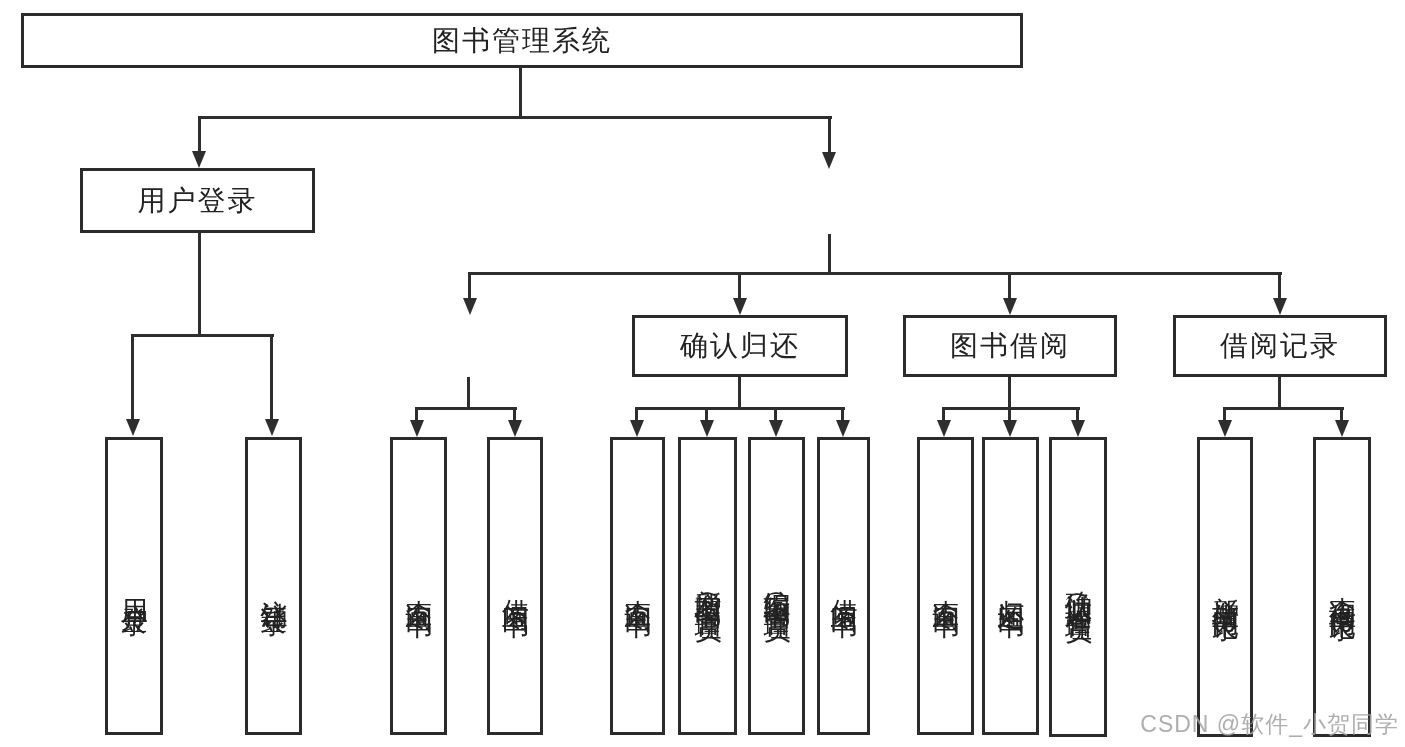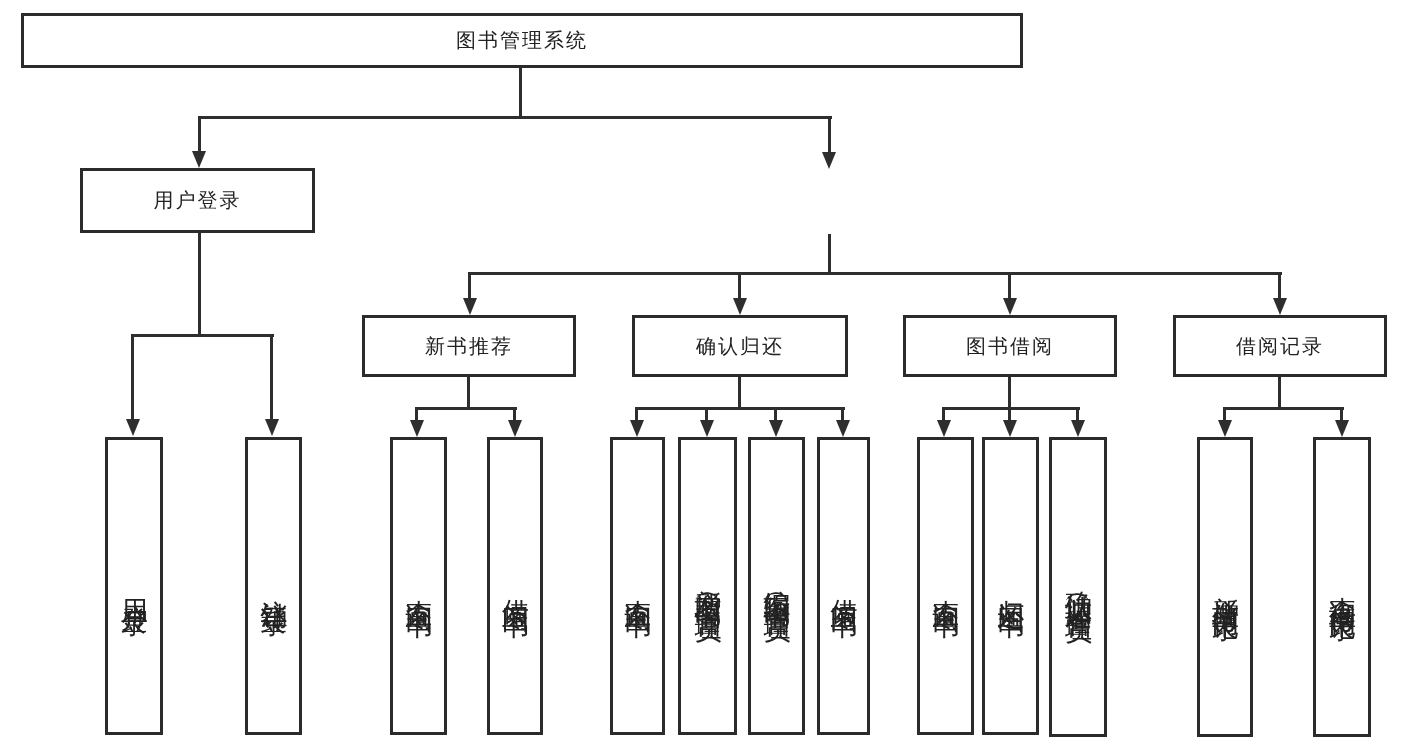--- a/index.html
+++ b/index.html
@@ -11,21 +11,21 @@
     overflow:hidden;
   }
   .box{
     position:absolute;
     box-sizing:border-box;
     border:3px solid #2b2b2b;
     background:#ffffff;
     display:flex;align-items:center;justify-content:center;
     color:#222222;
   }
-  .h-label{font-size:20px;letter-spacing:2px;white-space:nowrap;text-align:center;}
+  .h-label{font-size:28px;letter-spacing:2px;white-space:nowrap;text-align:center;}
   .leaf .v-label{
     writing-mode:vertical-rl;
     text-orientation:mixed;
     font-size:27px;
     letter-spacing:4px;
     line-height:1;
     color:#222222;
   }
   .vline,.hline{position:absolute;background:#2e2e2e;}
   .arrow{
@@ -49,23 +49,20 @@
 <div class="canvas">
 
   <div class="box" style="left:21px;top:13px;width:1002px;height:55px">
     <span class="h-label">图书管理系统</span>
   </div>
 
   <div class="box" style="left:80px;top:168px;width:235px;height:65px">
     <span class="h-label">用户登录</span>
   </div>
 
-  <div class="box" style="left:362px;top:315px;width:214px;height:62px">
-    <span class="h-label">新书推荐</span>
-  </div>
   <div class="box" style="left:632px;top:315px;width:216px;height:62px">
     <span class="h-label">确认归还</span>
   </div>
   <div class="box" style="left:903px;top:315px;width:214px;height:62px">
     <span class="h-label">图书借阅</span>
   </div>
   <div class="box" style="left:1173px;top:315px;width:214px;height:62px">
     <span class="h-label">借阅记录</span>
   </div>
 
@@ -165,14 +162,15 @@
   <div class="vline" style="left:1076px;top:408px;width:3px;height:15px"></div>
   <div class="arrow" style="left:1071px;top:420px"></div>
 
   <div class="vline" style="left:1278px;top:377px;width:3px;height:32px"></div>
   <div class="hline" style="left:1223px;top:407px;width:121px;height:3px"></div>
   <div class="vline" style="left:1223px;top:408px;width:3px;height:15px"></div>
   <div class="arrow" style="left:1218px;top:420px"></div>
   <div class="vline" style="left:1340px;top:408px;width:3px;height:15px"></div>
   <div class="arrow" style="left:1335px;top:420px"></div>
 
+  <div class="watermark">CSDN @软件_小贺同学</div>
 
 </div>
 
 </body></html>

